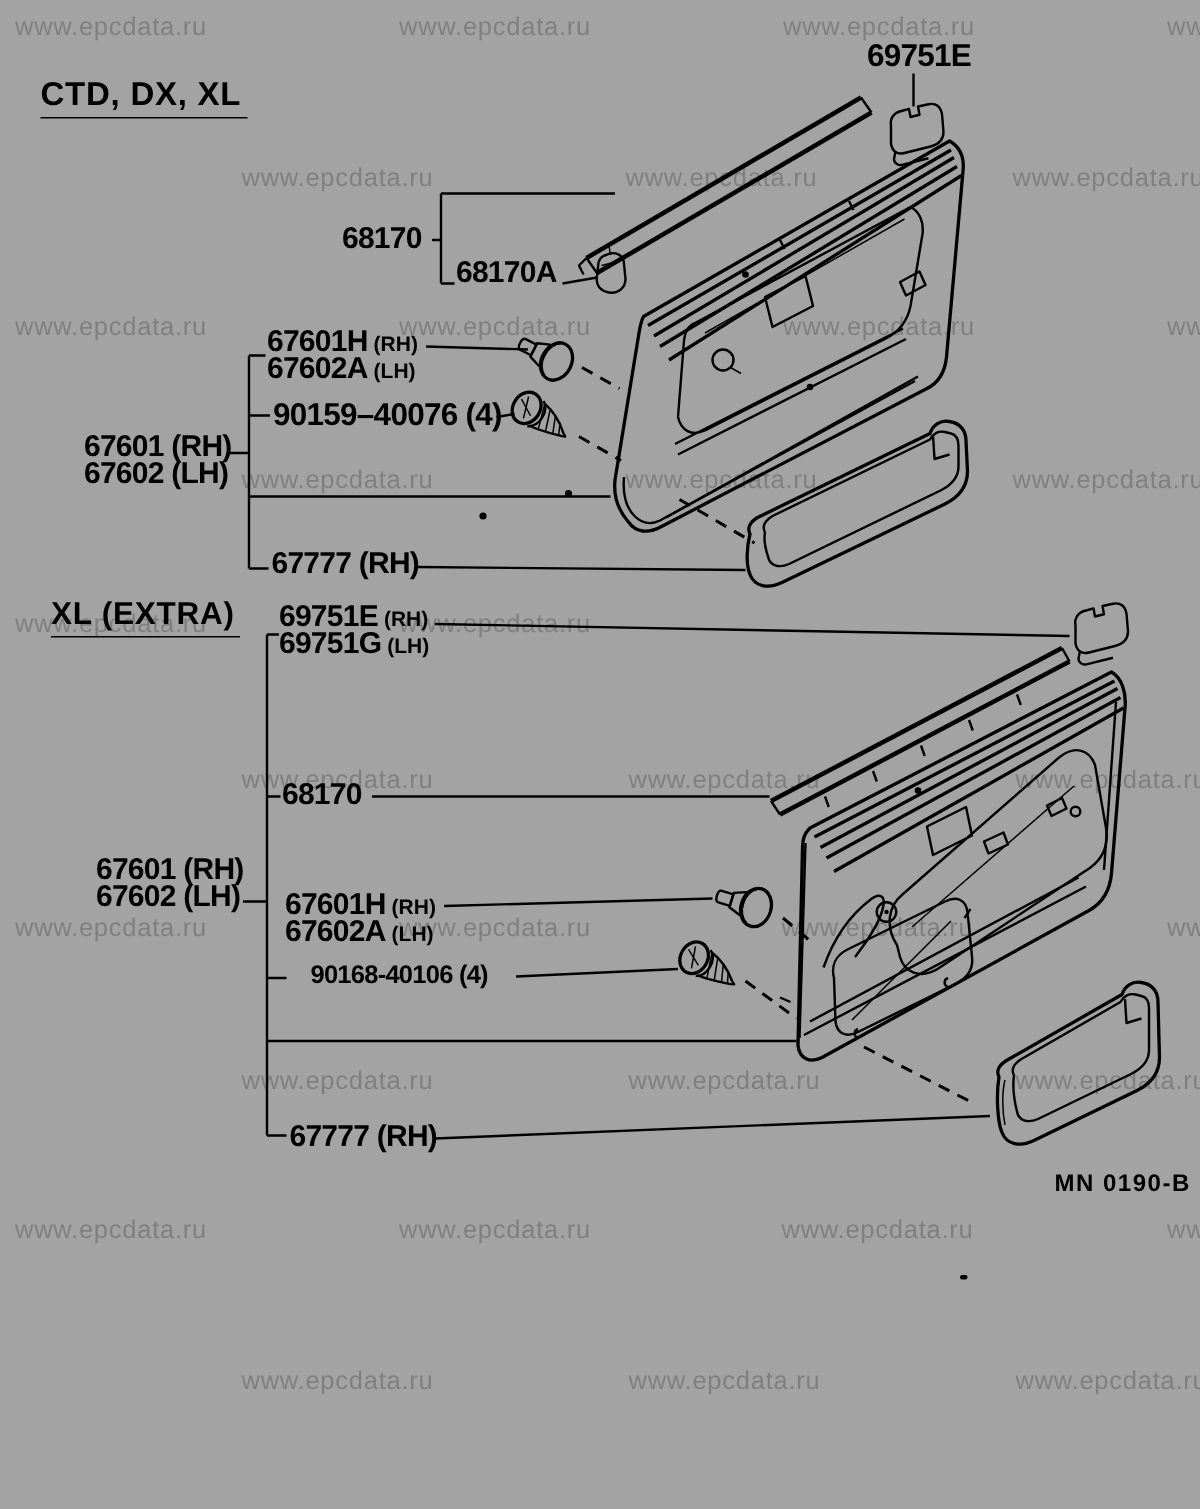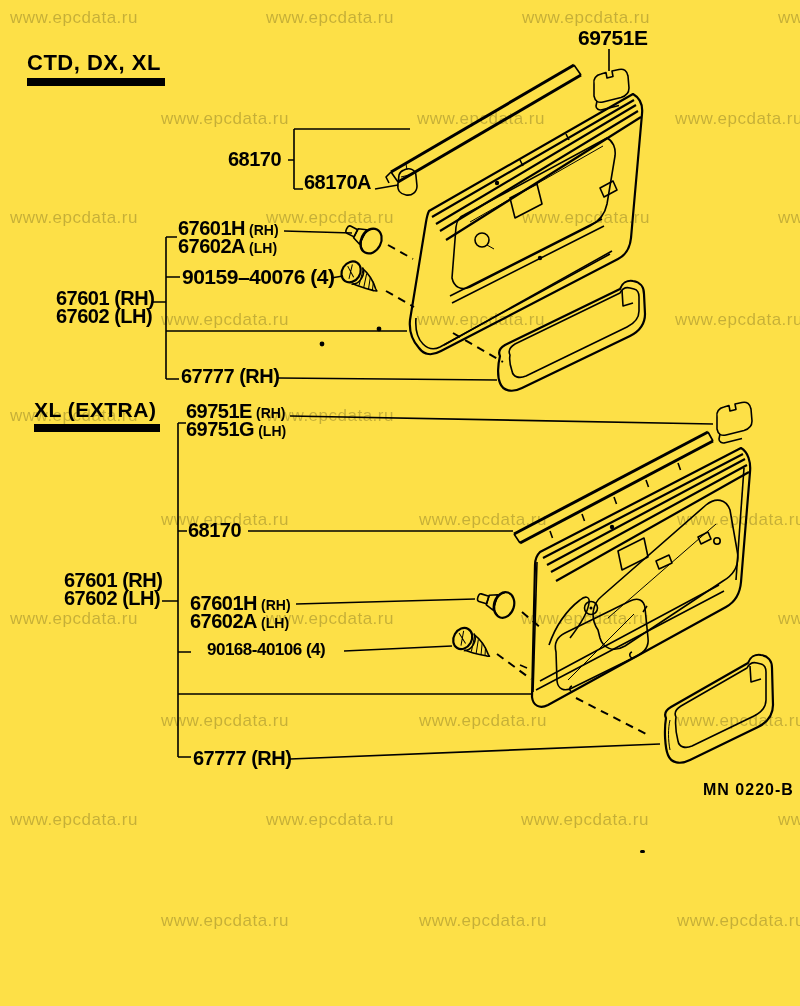--- a/index.html
+++ b/index.html
@@ -1,26 +1,26 @@
 <!DOCTYPE html>
 <html><head>
 <meta charset="utf-8">
 <style>
   html,body{margin:0;padding:0;background:#fff;}
-  #stage{position:relative;width:800px;height:1006px;background:#fde047;overflow:hidden;
+  #stage{position:relative;width:800px;height:1006px;background:#a3a3a3;overflow:hidden;
          font-family:"Liberation Sans",sans-serif;}
   #drawing{position:absolute;left:0;top:0;z-index:1;}
   #wm-layer{position:absolute;left:0;top:0;width:800px;height:1006px;z-index:2;pointer-events:none;}
   .wm{position:absolute;font-size:17px;color:rgba(0,0,0,0.22);white-space:nowrap;letter-spacing:0.5px;}
   #label-layer{position:absolute;left:0;top:0;width:800px;height:1006px;z-index:3;}
   .lbl{position:absolute;font-weight:bold;font-size:20px;line-height:1;color:#000;
        white-space:nowrap;letter-spacing:-0.5px;}
   .lbl .sfx{font-size:14px;letter-spacing:0;margin-left:4px;}
   .heading{position:absolute;font-weight:bold;color:#000;white-space:nowrap;
-           border-bottom:8px solid #000000;padding:0 4px 4px 0;line-height:1;letter-spacing:0.5px;}
+           border-bottom:1px solid #000000;padding:0 4px 4px 0;line-height:1;letter-spacing:0.5px;}
   
   .s1{stroke:#000;stroke-width:1;fill:none;stroke-linejoin:round;}
   .s15{stroke:#000;stroke-width:1.6;fill:none;stroke-linejoin:round;}
   .s2{stroke:#000;stroke-width:2.2;fill:none;stroke-linejoin:round;}
   .s3{stroke:#000;stroke-width:3;fill:none;stroke-linejoin:round;}
   .ld{stroke:#000;stroke-width:1.6;fill:none;}
   .dsh{stroke:#000;stroke-width:2;stroke-dasharray:8 6;fill:none;}
 </style>
 </head>
 <body>
@@ -246,15 +246,15 @@
       <span>67602 (LH)</span></div>
     <div class="lbl" style="left:190px;top:593px;">
       <span>67601H</span><span class="sfx">(RH)</span></div>
     <div class="lbl" style="left:190px;top:611px;">
       <span>67602A</span><span class="sfx">(LH)</span></div>
     <div class="lbl" style="left:207px;top:641px;font-size:17px;">
       <span>90168-40106 (4)</span></div>
     <div class="lbl" style="left:193px;top:748px;">
       <span>67777 (RH)</span></div>
 
-    <div class="lbl" style="left:703px;top:782px;font-size:16px;letter-spacing:1px;">MN 0220-B</div>
+    <div class="lbl" style="left:703px;top:782px;font-size:16px;letter-spacing:1px;">MN 0190-B</div>
   </div>
 </div>
 
 </body></html>

